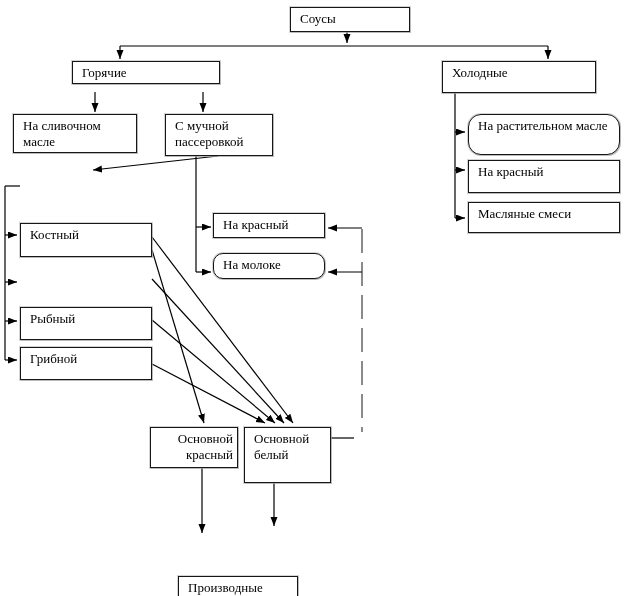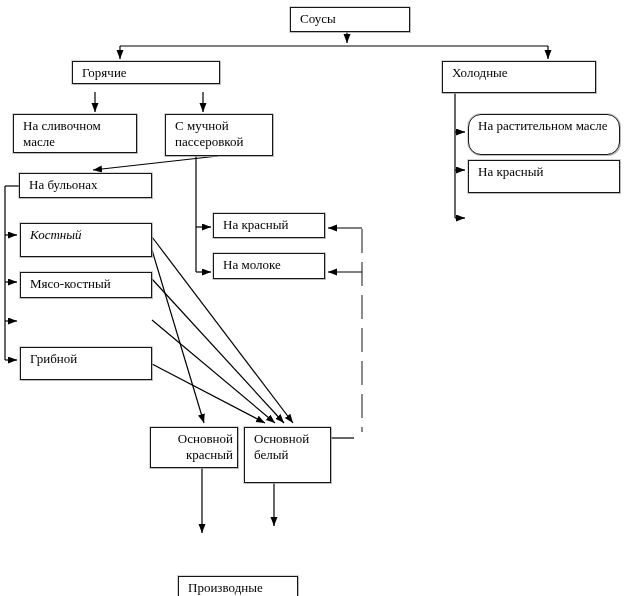--- a/index.html
+++ b/index.html
@@ -97,53 +97,53 @@
   </div>
 
   <div class="node" style="left:13px;top:114px;width:124px;height:39px;">
     <span>На сливочном масле</span>
   </div>
 
   <div class="node" style="left:165px;top:114px;width:108px;height:42px;">
     <span>С мучной пассеровкой</span>
   </div>
 
-  <div class="node" style="left:19px;top:173px;width:133px;height:25px;">
-    <span>На бульонах</span>
-  </div>
 
-  <div class="node" style="left:20px;top:223px;width:132px;height:34px;font-style:italic;">
+  <div class="node" style="left:20px;top:223px;width:132px;height:34px;">
     <span>Костный</span>
   </div>
 
-  <div class="node" style="left:20px;top:272px;width:132px;height:26px;">
-    <span>Мясо-костный</span>
+
+  <div class="node" style="left:20px;top:307px;width:132px;height:33px;">
+    <span>Рыбный</span>
   </div>
-
 
   <div class="node" style="left:20px;top:347px;width:132px;height:33px;">
     <span>Грибной</span>
   </div>
 
   <div class="node" style="left:213px;top:213px;width:112px;height:25px;">
     <span>На красный</span>
   </div>
 
-  <div class="node" style="left:213px;top:253px;width:112px;height:26px;">
+  <div class="node" style="left:213px;top:253px;width:112px;height:26px;border-radius:10px;">
     <span>На молоке</span>
   </div>
 
   <div class="node" style="left:468px;top:114px;width:152px;height:41px;border-radius:13px;">
     <span>На растительном масле</span>
   </div>
 
   <div class="node" style="left:468px;top:160px;width:152px;height:33px;">
     <span>На красный</span>
   </div>
 
+  <div class="node" style="left:468px;top:202px;width:152px;height:31px;">
+    <span>Масляные смеси</span>
+  </div>
 
   <div class="node" style="left:150px;top:427px;width:88px;height:41px;text-align:right;">
     <span>Основной красный</span>
   </div>
 
   <div class="node" style="left:244px;top:427px;width:87px;height:56px;">
     <span>Основной белый</span>
   </div>
 
   <div class="node" style="left:178px;top:576px;width:120px;height:28px;">

